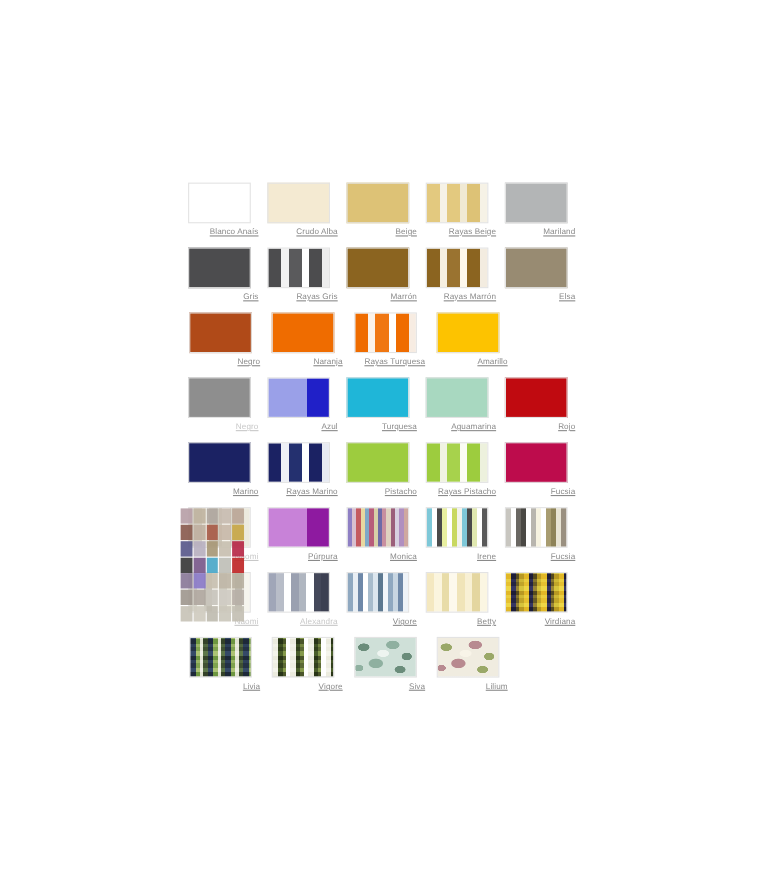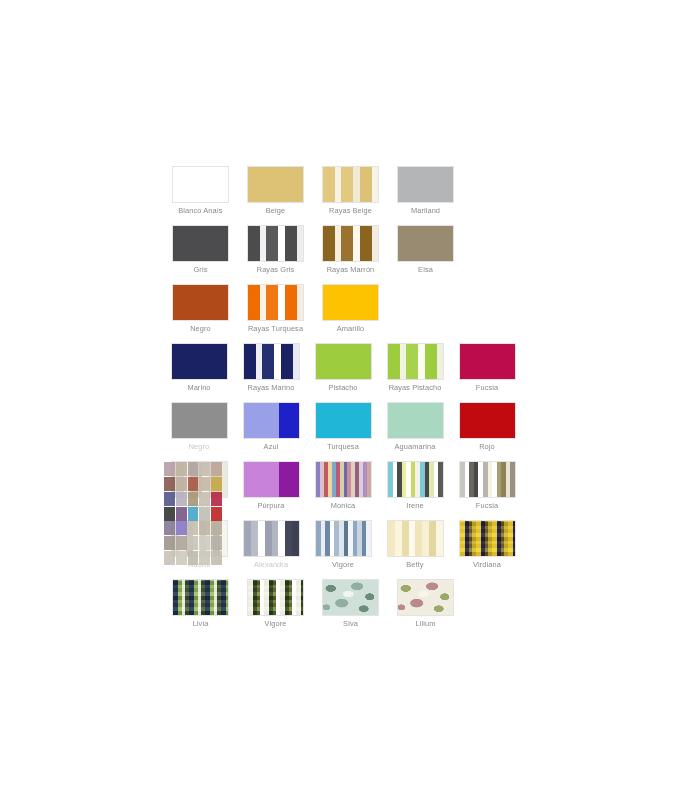--- a/index.html
+++ b/index.html
@@ -20,28 +20,29 @@
   .swatch-chip{
     width:57px;height:37px;
     border:1px solid #e3e3e3;
     box-sizing:border-box;
     position:relative;overflow:hidden;
     background-repeat:no-repeat;
     background-size:100% 100%;
   }
   .swatch-label{
     width:72px;
-    text-align:center;
+    text-align:right;
     font-size:7.4px;
     line-height:9.4px;
     color:#8a8a8a;
     margin-top:3px;
     height:19px;
     letter-spacing:.1px;
     word-wrap:break-word;
+    text-decoration:underline;
   }
   .swatch-label.faded{color:#c8c8c8;}
   
   #ghost-overlay{
     position:absolute;
     left:164px;top:462px;
     width:58px;height:118px;
     opacity:.92;
     pointer-events:none;
     overflow:hidden;
@@ -52,20 +53,24 @@
 </head>
 <body>
 
 <div id="catalog">
     <div class="swatch-row">
       <div class="swatch-cell">
         <div class="swatch-chip" style="background: rgb(255, 255, 255);"></div>
         <div class="swatch-label">Blanco Anaís</div>
       </div>
       <div class="swatch-cell">
+        <div class="swatch-chip" style="background: rgb(244, 234, 210);"></div>
+        <div class="swatch-label">Crudo Alba</div>
+      </div>
+      <div class="swatch-cell">
         <div class="swatch-chip" style="background: rgb(221, 194, 118);"></div>
         <div class="swatch-label">Beige</div>
       </div>
       <div class="swatch-cell">
         <div class="swatch-chip" style="background: linear-gradient(90deg, rgb(227, 201, 127) 0%, rgb(227, 201, 127) 21.57%, rgb(246, 242, 230) 21.57%, rgb(246, 242, 230) 33.33%, rgb(227, 201, 127) 33.33%, rgb(227, 201, 127) 54.9%, rgb(240, 233, 212) 54.9%, rgb(240, 233, 212) 66.67%, rgb(221, 194, 118) 66.67%, rgb(221, 194, 118) 88.24%, rgb(246, 242, 230) 88.24%, rgb(246, 242, 230) 100%);"></div>
         <div class="swatch-label">Rayas Beige</div>
       </div>
       <div class="swatch-cell">
         <div class="swatch-chip" style="background: rgb(179, 181, 182);"></div>
         <div class="swatch-label">Mariland</div>
@@ -74,84 +79,92 @@
     <div class="swatch-row">
       <div class="swatch-cell">
         <div class="swatch-chip" style="background: rgb(76, 76, 78);"></div>
         <div class="swatch-label">Gris</div>
       </div>
       <div class="swatch-cell">
         <div class="swatch-chip" style="background: linear-gradient(90deg, rgb(76, 76, 78) 0%, rgb(76, 76, 78) 21.57%, rgb(242, 242, 242) 21.57%, rgb(242, 242, 242) 33.33%, rgb(90, 90, 92) 33.33%, rgb(90, 90, 92) 54.9%, rgb(255, 255, 255) 54.9%, rgb(255, 255, 255) 66.67%, rgb(76, 76, 78) 66.67%, rgb(76, 76, 78) 88.24%, rgb(237, 237, 237) 88.24%, rgb(237, 237, 237) 100%);"></div>
         <div class="swatch-label">Rayas Gris</div>
       </div>
       <div class="swatch-cell">
+        <div class="swatch-chip" style="background: rgb(139, 100, 32);"></div>
+        <div class="swatch-label">Marrón</div>
+      </div>
+      <div class="swatch-cell">
         <div class="swatch-chip" style="background: linear-gradient(90deg, rgb(139, 100, 32) 0%, rgb(139, 100, 32) 21.57%, rgb(246, 239, 224) 21.57%, rgb(246, 239, 224) 33.33%, rgb(154, 115, 48) 33.33%, rgb(154, 115, 48) 54.9%, rgb(253, 248, 237) 54.9%, rgb(253, 248, 237) 66.67%, rgb(139, 100, 32) 66.67%, rgb(139, 100, 32) 88.24%, rgb(243, 236, 224) 88.24%, rgb(243, 236, 224) 100%);"></div>
         <div class="swatch-label">Rayas Marrón</div>
       </div>
       <div class="swatch-cell">
         <div class="swatch-chip" style="background: rgb(152, 139, 114);"></div>
         <div class="swatch-label">Elsa</div>
       </div>
     </div>
     <div class="swatch-row">
       <div class="swatch-cell">
         <div class="swatch-chip" style="background: rgb(176, 74, 24);"></div>
         <div class="swatch-label">Negro</div>
       </div>
       <div class="swatch-cell">
+        <div class="swatch-chip" style="background: rgb(239, 108, 0);"></div>
+        <div class="swatch-label">Naranja</div>
+      </div>
+      <div class="swatch-cell">
         <div class="swatch-chip" style="background: linear-gradient(90deg, rgb(239, 108, 0) 0%, rgb(239, 108, 0) 21.57%, rgb(251, 243, 234) 21.57%, rgb(251, 243, 234) 33.33%, rgb(240, 119, 18) 33.33%, rgb(240, 119, 18) 54.9%, rgb(255, 255, 255) 54.9%, rgb(255, 255, 255) 66.67%, rgb(239, 108, 0) 66.67%, rgb(239, 108, 0) 88.24%, rgb(247, 236, 226) 88.24%, rgb(247, 236, 226) 100%);"></div>
         <div class="swatch-label">Rayas Turquesa</div>
       </div>
       <div class="swatch-cell">
         <div class="swatch-chip" style="background: rgb(253, 195, 0);"></div>
         <div class="swatch-label">Amarillo</div>
       </div>
     </div>
     <div class="swatch-row">
       <div class="swatch-cell">
+        <div class="swatch-chip" style="background: rgb(142, 142, 142);"></div>
+        <div class="swatch-label faded">Negro</div>
+      </div>
+      <div class="swatch-cell">
+        <div class="swatch-chip" style="background: linear-gradient(90deg, rgb(154, 160, 232) 0%, rgb(154, 160, 232) 64%, rgb(32, 32, 200) 64%, rgb(32, 32, 200) 100%);"></div>
+        <div class="swatch-label">Azul</div>
+      </div>
+      <div class="swatch-cell">
+        <div class="swatch-chip" style="background: rgb(31, 182, 216);"></div>
+        <div class="swatch-label">Turquesa</div>
+      </div>
+      <div class="swatch-cell">
+        <div class="swatch-chip" style="background: rgb(168, 216, 192);"></div>
+        <div class="swatch-label">Aguamarina</div>
+      </div>
+      <div class="swatch-cell">
+        <div class="swatch-chip" style="background: rgb(192, 10, 16);"></div>
+        <div class="swatch-label">Rojo</div>
+      </div>
+    </div>
+    <div class="swatch-row">
+      <div class="swatch-cell">
         <div class="swatch-chip" style="background: rgb(27, 34, 99);"></div>
         <div class="swatch-label">Marino</div>
       </div>
       <div class="swatch-cell">
         <div class="swatch-chip" style="background: linear-gradient(90deg, rgb(27, 34, 99) 0%, rgb(27, 34, 99) 21.57%, rgb(238, 240, 246) 21.57%, rgb(238, 240, 246) 33.33%, rgb(36, 48, 111) 33.33%, rgb(36, 48, 111) 54.9%, rgb(255, 255, 255) 54.9%, rgb(255, 255, 255) 66.67%, rgb(27, 34, 99) 66.67%, rgb(27, 34, 99) 88.24%, rgb(232, 235, 243) 88.24%, rgb(232, 235, 243) 100%);"></div>
         <div class="swatch-label">Rayas Marino</div>
       </div>
       <div class="swatch-cell">
         <div class="swatch-chip" style="background: rgb(157, 204, 62);"></div>
         <div class="swatch-label">Pistacho</div>
       </div>
       <div class="swatch-cell">
         <div class="swatch-chip" style="background: linear-gradient(90deg, rgb(157, 204, 62) 0%, rgb(157, 204, 62) 21.57%, rgb(240, 243, 226) 21.57%, rgb(240, 243, 226) 33.33%, rgb(167, 210, 76) 33.33%, rgb(167, 210, 76) 54.9%, rgb(251, 252, 244) 54.9%, rgb(251, 252, 244) 66.67%, rgb(157, 204, 62) 66.67%, rgb(157, 204, 62) 88.24%, rgb(237, 241, 221) 88.24%, rgb(237, 241, 221) 100%);"></div>
         <div class="swatch-label">Rayas Pistacho</div>
       </div>
       <div class="swatch-cell">
         <div class="swatch-chip" style="background: rgb(189, 12, 76);"></div>
         <div class="swatch-label">Fucsia</div>
-      </div>
-    </div>
-    <div class="swatch-row">
-      <div class="swatch-cell">
-        <div class="swatch-chip" style="background: rgb(142, 142, 142);"></div>
-        <div class="swatch-label faded">Negro</div>
-      </div>
-      <div class="swatch-cell">
-        <div class="swatch-chip" style="background: linear-gradient(90deg, rgb(154, 160, 232) 0%, rgb(154, 160, 232) 64%, rgb(32, 32, 200) 64%, rgb(32, 32, 200) 100%);"></div>
-        <div class="swatch-label">Azul</div>
-      </div>
-      <div class="swatch-cell">
-        <div class="swatch-chip" style="background: rgb(31, 182, 216);"></div>
-        <div class="swatch-label">Turquesa</div>
-      </div>
-      <div class="swatch-cell">
-        <div class="swatch-chip" style="background: rgb(168, 216, 192);"></div>
-        <div class="swatch-label">Aguamarina</div>
-      </div>
-      <div class="swatch-cell">
-        <div class="swatch-chip" style="background: rgb(192, 10, 16);"></div>
-        <div class="swatch-label">Rojo</div>
       </div>
     </div>
     <div class="swatch-row">
       <div class="swatch-cell">
         <div class="swatch-chip" style="background: linear-gradient(90deg, rgb(216, 214, 204) 0%, rgb(216, 214, 204) 21.57%, rgb(242, 241, 234) 21.57%, rgb(242, 241, 234) 33.33%, rgb(207, 204, 192) 33.33%, rgb(207, 204, 192) 54.9%, rgb(251, 250, 245) 54.9%, rgb(251, 250, 245) 66.67%, rgb(216, 214, 204) 66.67%, rgb(216, 214, 204) 88.24%, rgb(236, 234, 222) 88.24%, rgb(236, 234, 222) 100%);"></div>
         <div class="swatch-label faded">Naomi</div>
       </div>
       <div class="swatch-cell">
         <div class="swatch-chip" style="background: linear-gradient(90deg, rgb(200, 130, 216) 0%, rgb(200, 130, 216) 64%, rgb(142, 26, 160) 64%, rgb(142, 26, 160) 100%);"></div>
         <div class="swatch-label">Púrpura</div>

